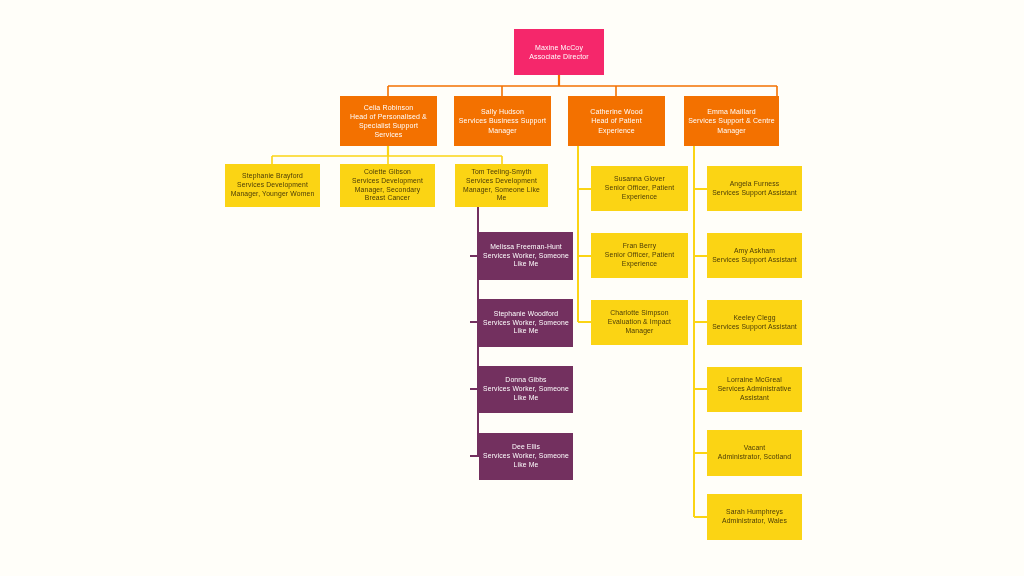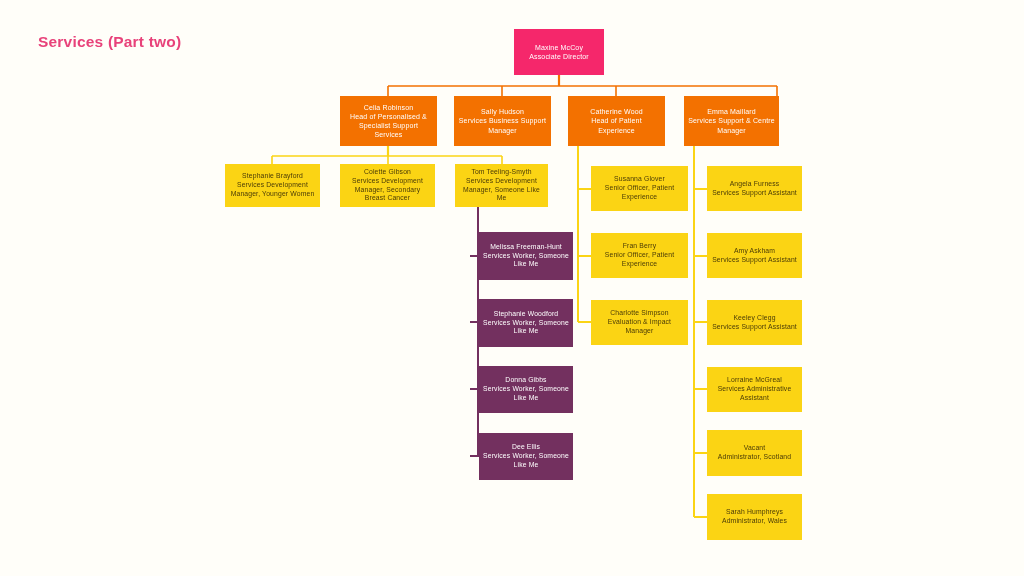--- a/index.html
+++ b/index.html
@@ -64,21 +64,20 @@
     width: 1024px;
     height: 576px;
     pointer-events: none;
   }
 </style>
 </head>
 <body>
 
 <div id="chart">
 
-  <div class="title">Services (Part two)</div>
 
   <svg class="links" viewBox="0 0 1024 576">
 
     <path d="M559 75 L559 86" stroke="#F37100" stroke-width="2.2" fill="none"></path>
 
     <path d="M388 86 L777 86" stroke="#F37100" stroke-width="1.6" fill="none"></path>
     <path d="M388 86 L388 96" stroke="#F37100" stroke-width="1.6" fill="none"></path>
     <path d="M502 86 L502 96" stroke="#F37100" stroke-width="1.6" fill="none"></path>
     <path d="M616 86 L616 96" stroke="#F37100" stroke-width="1.6" fill="none"></path>
     <path d="M777 86 L777 96" stroke="#F37100" stroke-width="1.6" fill="none"></path>

